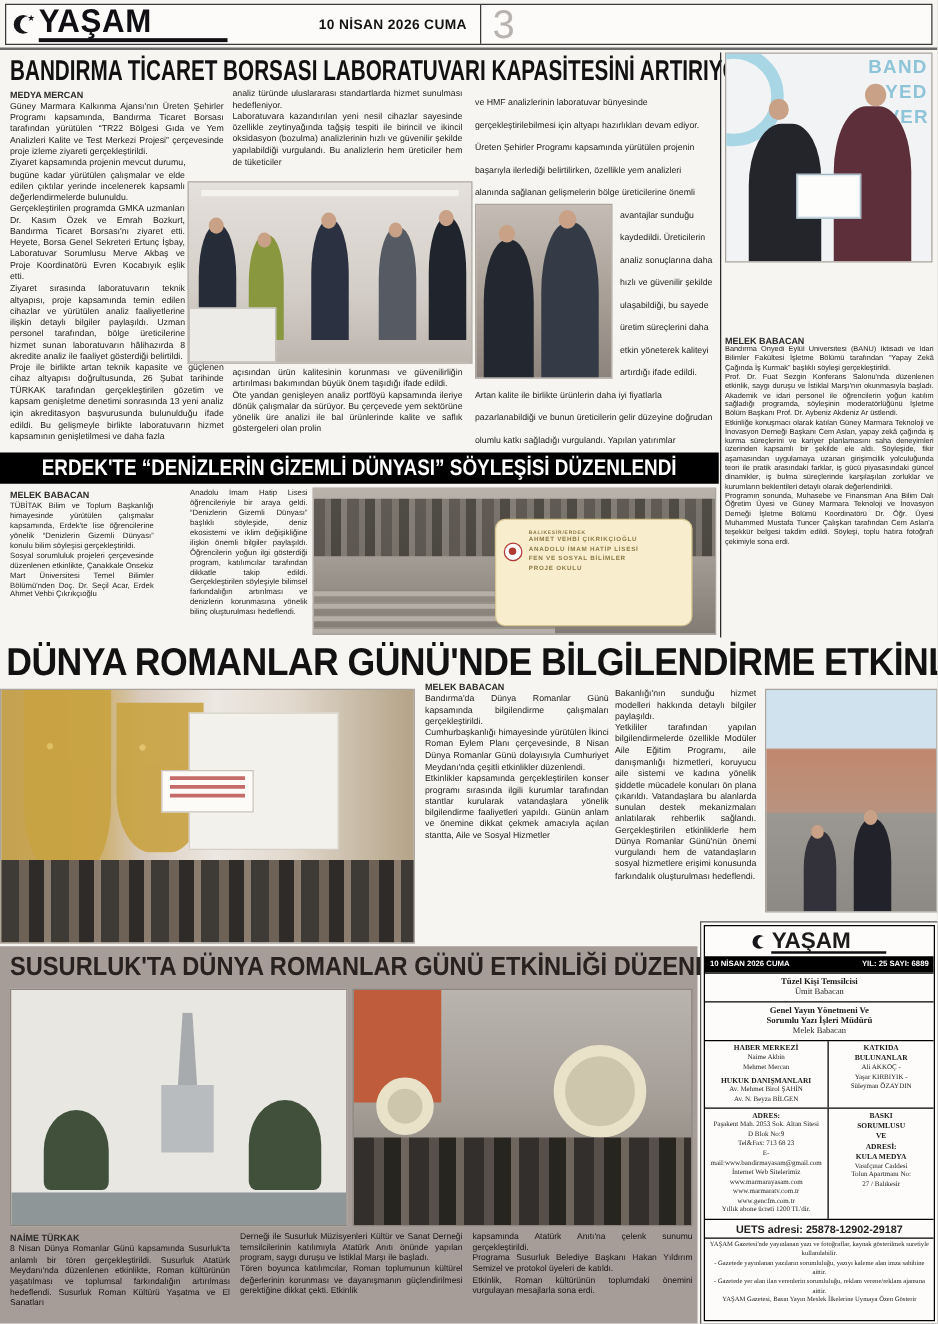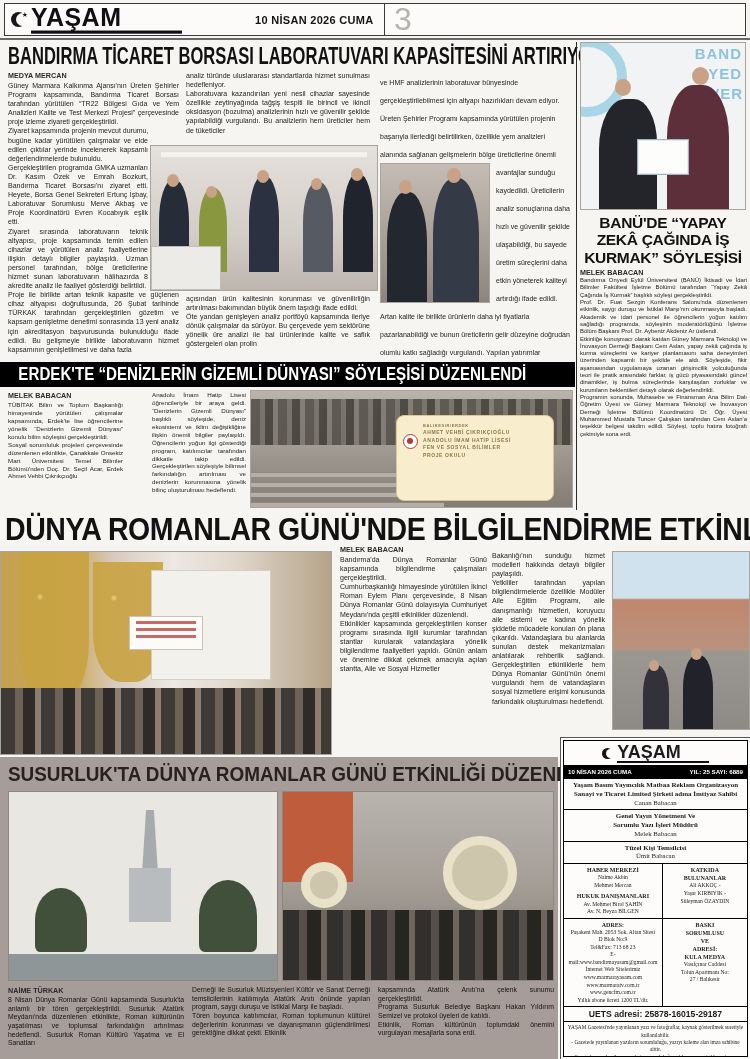--- a/index.html
+++ b/index.html
@@ -65,21 +65,21 @@
   #photo-banu .cert { position:absolute; left:56px; bottom:34px; width:52px; height:36px; background:#fdfdfb;
      border:1px solid #9fb6c2; box-shadow:0 0 0 1px #e4ecef inset; }
   #h-banu { left:579px; top:214px; width:168px; text-align:center; font-size:15.5px; font-weight:bold;
      line-height:1.12; color:#121212; letter-spacing:-0.3px; }
   #banu-byline { left:580px; top:268px; width:166px; }
   #banu-body { left:580px; top:277px; width:167px; height:231px; overflow:hidden;
      font-size:5.9px; line-height:1.24; }
 
   
   #erdek-banner { left:0px; top:362px; width:575px; height:25px; background:#000;
-     display:flex; align-items:center; justify-content:flex-end; }
+     display:flex; align-items:center; justify-content:center; }
   #h-erdek { color:#fff; font-size:18px; font-weight:bold; white-space:nowrap;
      transform:scaleX(0.84); }
   #erdek-col1 { left:8px; top:391px; width:115px; height:118px; overflow:hidden; }
   #erdek-col1 .bt, #erdek-col2 .bt { font-size:6.2px; line-height:1.28; }
   #erdek-col2 { left:152px; top:391px; width:94px; height:118px; overflow:hidden; }
   #photo-school { left:250px; top:390px; width:323px; height:118px;
      background:linear-gradient(180deg,#b9b3ac 0%,#a49d95 45%,#837c74 100%); }
   #photo-school .step { position:absolute; left:0; right:40%; height:5px; background:#b6afa7; border-top:1px solid #90897f;}
   #photo-school .crowd { position:absolute; left:0; top:8px; right:0; height:46px;
      background:repeating-linear-gradient(90deg,#4a463f 0 9px,#6b665e 9px 14px,#35322c 14px 22px,#77726a 22px 27px); opacity:.8; }
@@ -234,21 +234,20 @@
     <i class="blc"></i>
     <span class="bt1">BAND</span>
     <span class="bt2">YED</span>
     <span class="bt3">VER</span>
     <i class="m1"></i>
       <i class="m2"></i>
     <i class="head" style="left:34px;top:36px;width:16px;height:17px;"></i>
     <i class="head" style="right:36px;top:24px;width:17px;height:18px;"></i>
     <i class="cert"></i>
   </div>
-  <div class="abs" id="h-banu">BANÜ'DE “YAPAY ZEKÂ ÇAĞINDA İŞ KURMAK” SÖYLEŞİSİ</div>
   <div class="abs byline" id="banu-byline">MELEK BABACAN</div>
   <div class="abs bt" id="banu-body">Bandırma Onyedi Eylül Üniversitesi (BANÜ) İktisadi ve İdari Bilimler Fakültesi İşletme Bölümü tarafından “Yapay Zekâ Çağında İş Kurmak” başlıklı söyleşi gerçekleştirildi.
 Prof. Dr. Fuat Sezgin Konferans Salonu'nda düzenlenen etkinlik, saygı duruşu ve İstiklal Marşı'nın okunmasıyla başladı. Akademik ve idari personel ile öğrencilerin yoğun katılım sağladığı programda, söyleşinin moderatörlüğünü İşletme Bölüm Başkanı Prof. Dr. Aybeniz Akdeniz Ar üstlendi.
 Etkinliğe konuşmacı olarak katılan Güney Marmara Teknoloji ve İnovasyon Derneği Başkanı Cem Aslan, yapay zekâ çağında iş kurma süreçlerini ve kariyer planlamasını saha deneyimleri üzerinden kapsamlı bir şekilde ele aldı. Söyleşide, fikir aşamasından uygulamaya uzanan girişimcilik yolculuğunda teori ile pratik arasındaki farklar, iş gücü piyasasındaki güncel dinamikler, iş bulma süreçlerinde karşılaşılan zorluklar ve kurumların beklentileri detaylı olarak değerlendirildi.
 Programın sonunda, Muhasebe ve Finansman Ana Bilim Dalı Öğretim Üyesi ve Güney Marmara Teknoloji ve İnovasyon Derneği İşletme Bölümü Koordinatörü Dr. Öğr. Üyesi Muhammed Mustafa Tuncer Çalışkan tarafından Cem Aslan'a teşekkür belgesi takdim edildi. Söyleşi, toplu hatıra fotoğrafı çekimiyle sona erdi.</div>
 
   <div class="abs" id="erdek-banner">
     <span id="h-erdek">ERDEK'TE “DENİZLERİN GİZEMLİ DÜNYASI” SÖYLEŞİSİ DÜZENLENDİ</span>
   </div>
   <div class="abs" id="erdek-col1">
@@ -333,31 +332,27 @@
           <i class="c1"></i>
           <i class="c2"></i>
         </span>
       <span id="kunye-logo">YAŞAM</span>
     </div>
     <div class="bar">
       <span>10 NİSAN 2026 CUMA</span>
       <span>YIL: 25  SAYI: 6889</span>
     </div>
     <div class="krow">
-      <div class="k-title">Yaşam Basım Yayıncılık Matbaa Reklam Organizasyon Sanayi ve Ticaret Limited Şirketi adına İmtiyaz Sahibi</div>
-      <div class="k-name">Canan Babacan</div>
+      <div class="k-title">Tüzel Kişi Temsilcisi</div>
+      <div class="k-name">Ümit Babacan</div>
     </div>
     <div class="krow">
       <div class="k-title">Genel Yayın Yönetmeni Ve
 Sorumlu Yazı İşleri Müdürü</div>
       <div class="k-name">Melek Babacan</div>
-    </div>
-    <div class="krow">
-      <div class="k-title">Tüzel Kişi Temsilcisi</div>
-      <div class="k-name">Ümit Babacan</div>
     </div>
     <div class="k-flex">
       <div class="lft">
         <div class="k-small-b">HABER MERKEZİ</div>
         <div class="k-small">Naime Akbin
 Mehmet Mercan</div>
         <div class="k-small-b" style="margin-top:3px;">HUKUK DANIŞMANLARI</div>
         <div class="k-small">Av. Mehmet Birol ŞAHİN
 Av. N. Beyza BİLGEN</div>
       </div>
@@ -386,20 +381,20 @@
         <div class="k-small-b">BASKI
 SORUMLUSU
 VE
 ADRESİ:
 KULA MEDYA</div>
         <div class="k-small">Vasıfçınar Caddesi
 Tolun Apartmanı No:
 27 / Balıkesir</div>
       </div>
     </div>
-    <div class="uets">UETS adresi: 25878-16015-29187</div>
+    <div class="uets">UETS adresi: 25878-12902-29187</div>
     <div class="foot">YAŞAM Gazetesi'nde yayınlanan yazı ve fotoğraflar, kaynak gösterilmek suretiyle kullanılabilir.
 - Gazetede yayınlanan yazıların sorumluluğu, yazıyı kaleme alan imza sahibine aittir.
 - Gazetede yer alan ilan verenlerin sorumluluğu, reklam verene/reklam ajansına aittir.
 YAŞAM Gazetesi, Basın Yayın Meslek İlkelerine Uymaya Özen Gösterir</div>
   </div>
 
 </div>
 
 </body></html>

